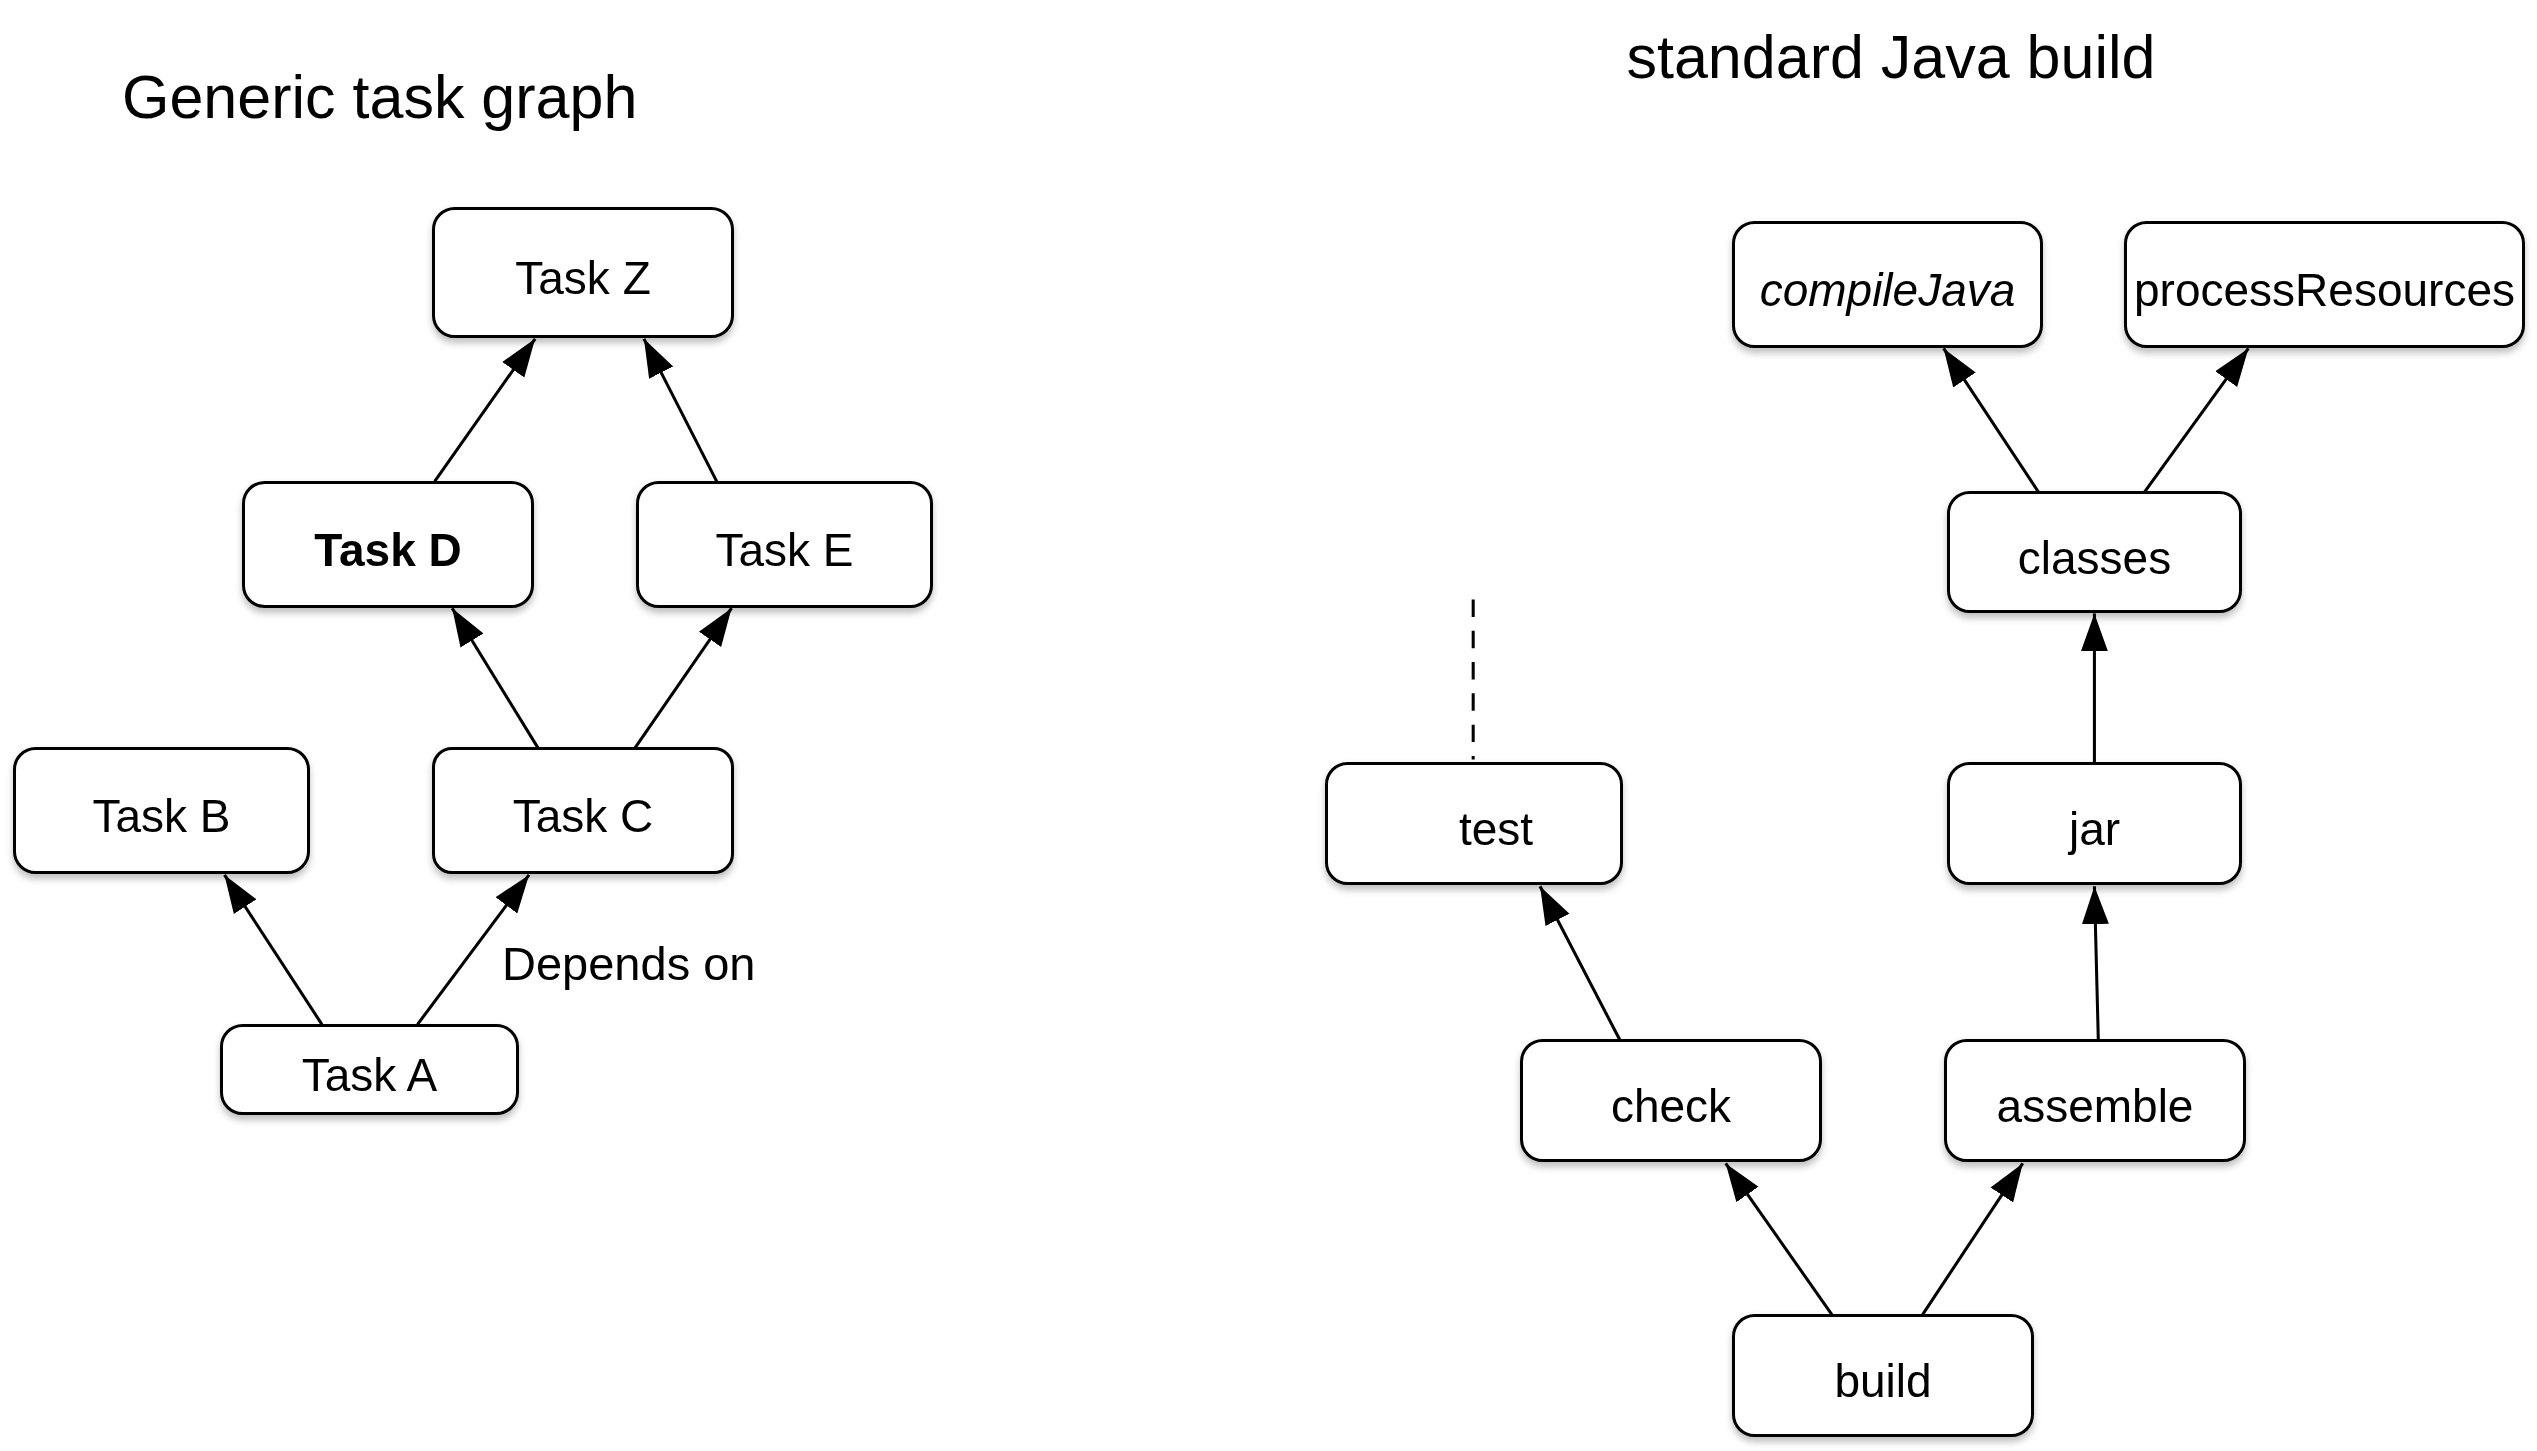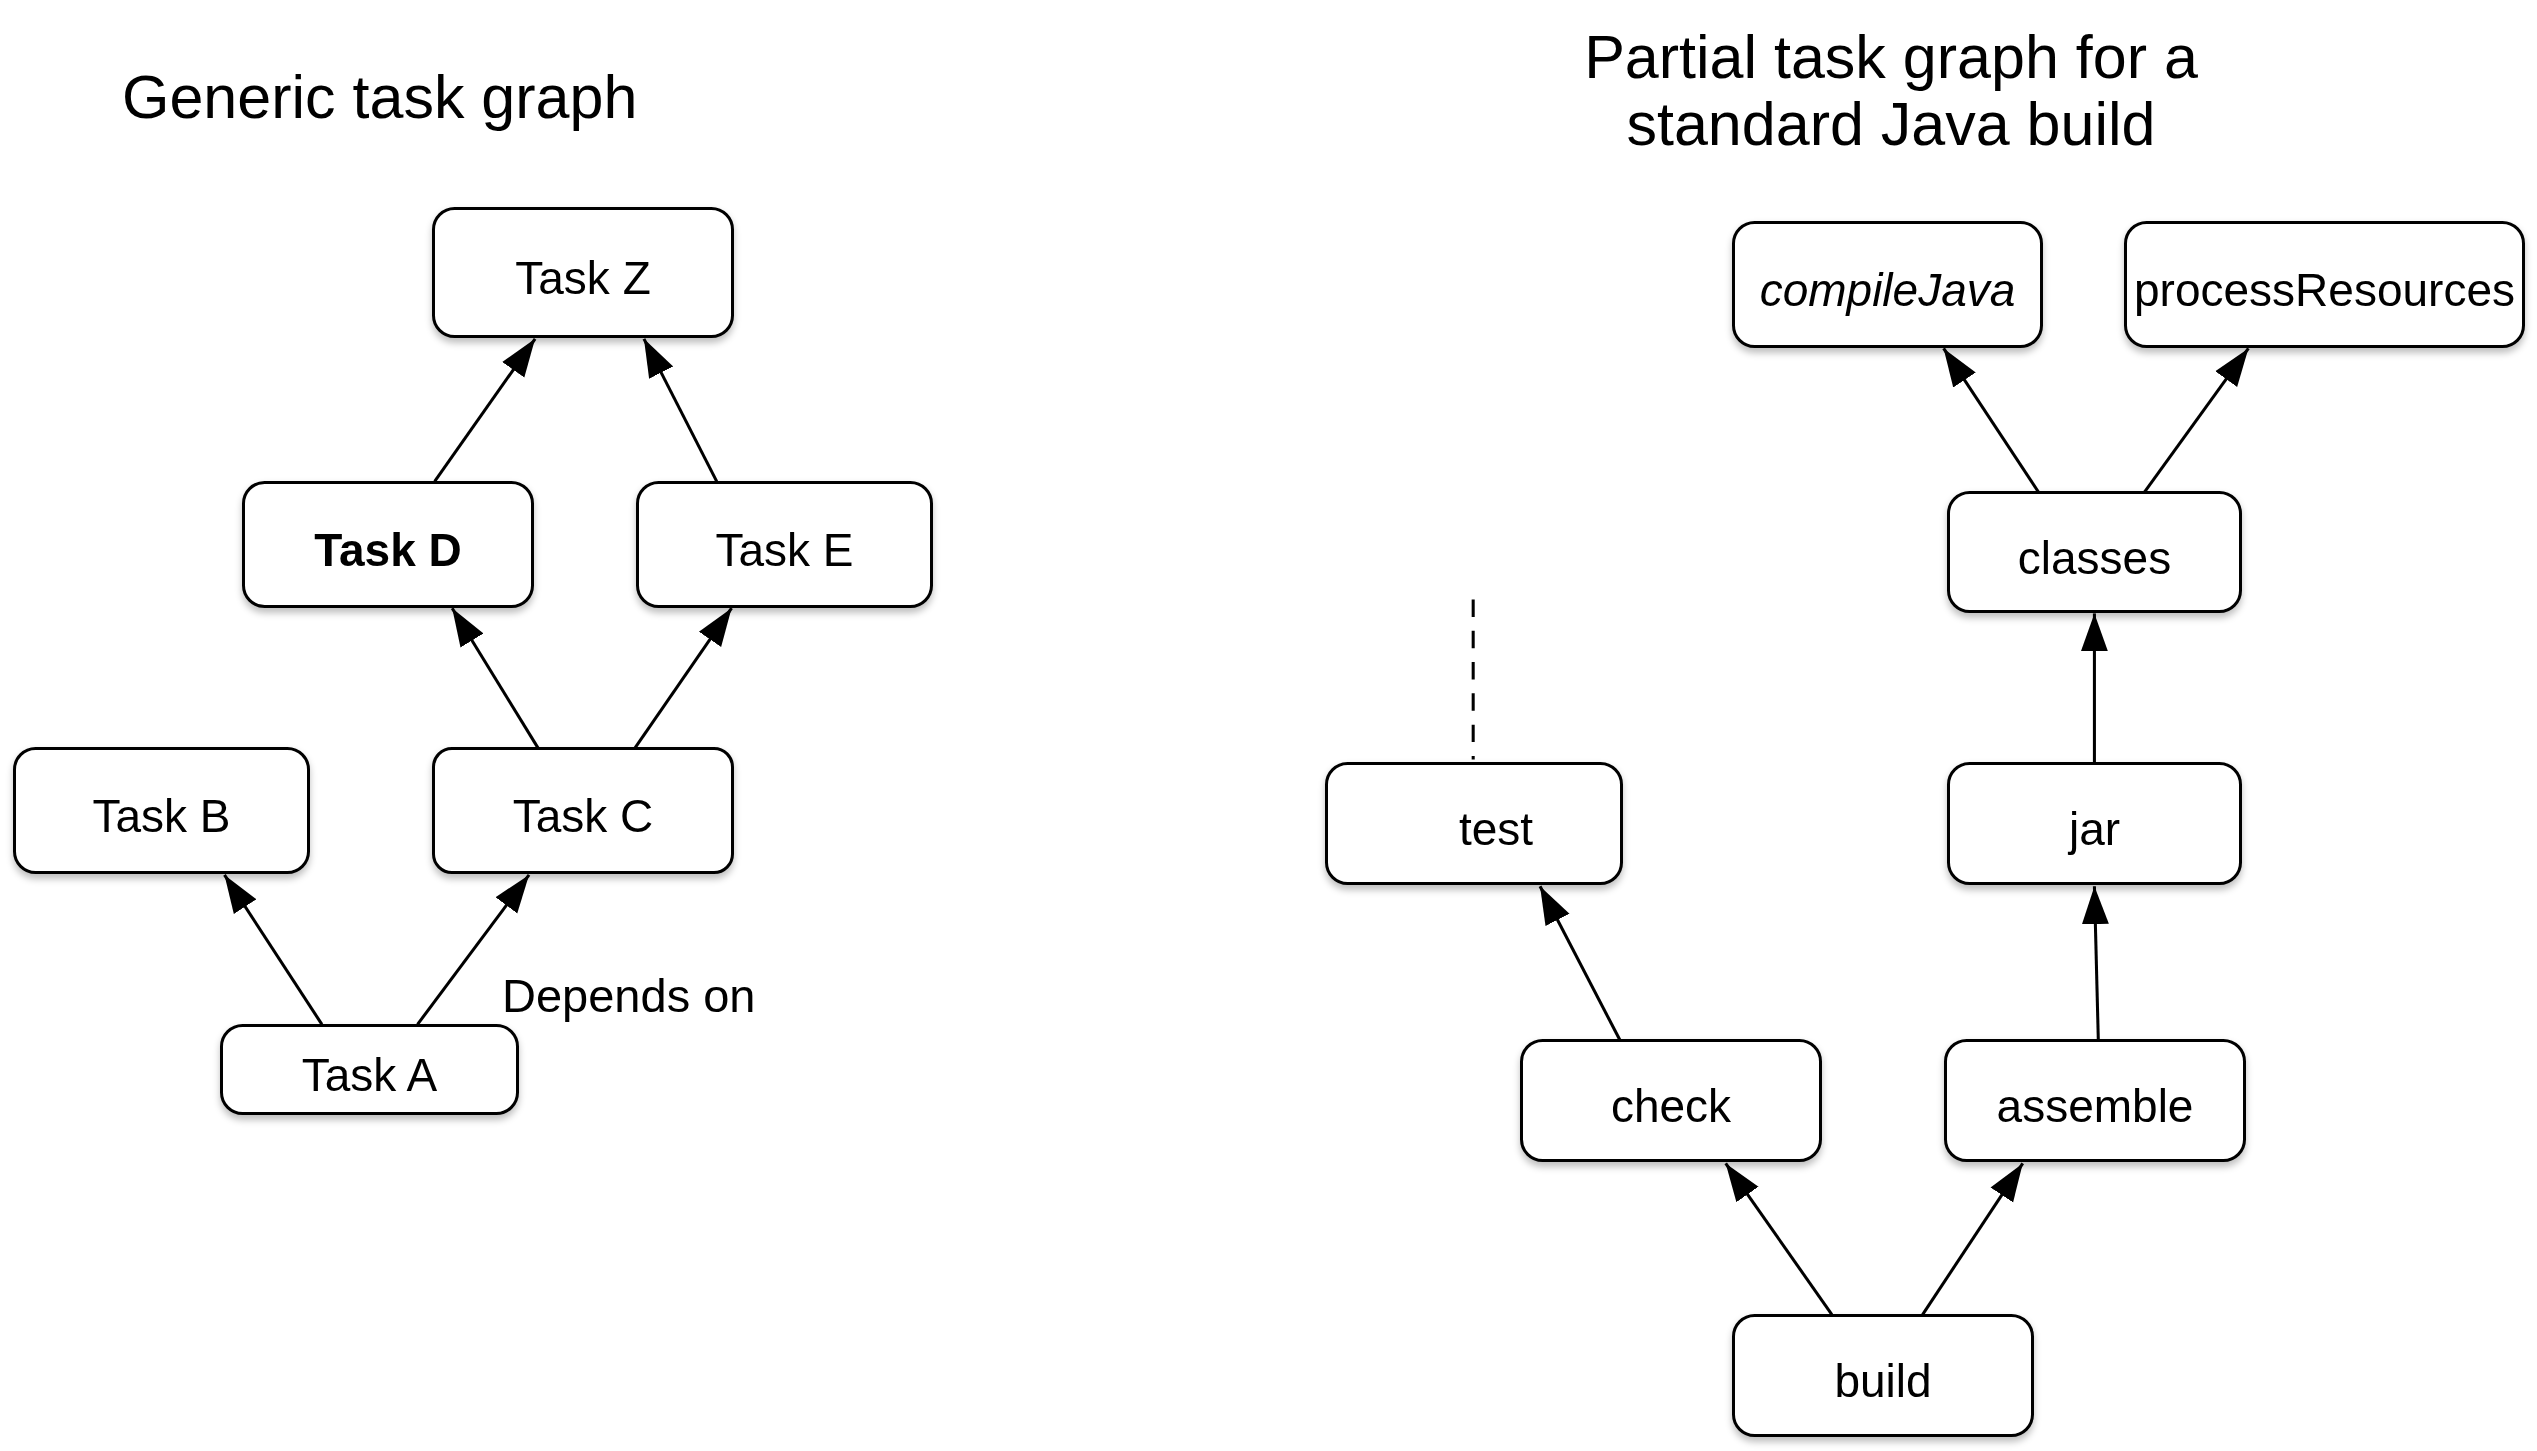--- a/index.html
+++ b/index.html
@@ -125,19 +125,18 @@
         <span class="node-label">assemble</span>
       </div>
       <div class="node" style="left: 1732px; top: 1314px; width: 302px; height: 123px;">
         <span class="node-label">build</span>
       </div>
     </div>
 
   <div class="title" id="left-title" style="left: 122px; top: 64px; width: 626px; text-align: left;">Generic task graph</div>
 
   <div class="title" id="right-title" style="left: 1500px; top: 24px; width: 782px; text-align: center;">
-    <div>Partial task graph for a</div>
     <div>standard Java build</div>
   </div>
 
-  <div class="annotation" id="depends-on-label" style="left: 502px; top: 972px;">Depends on</div>
+  <div class="annotation" id="depends-on-label" style="left: 502px; top: 940px;">Depends on</div>
 </div>
 
 
 </body></html>

